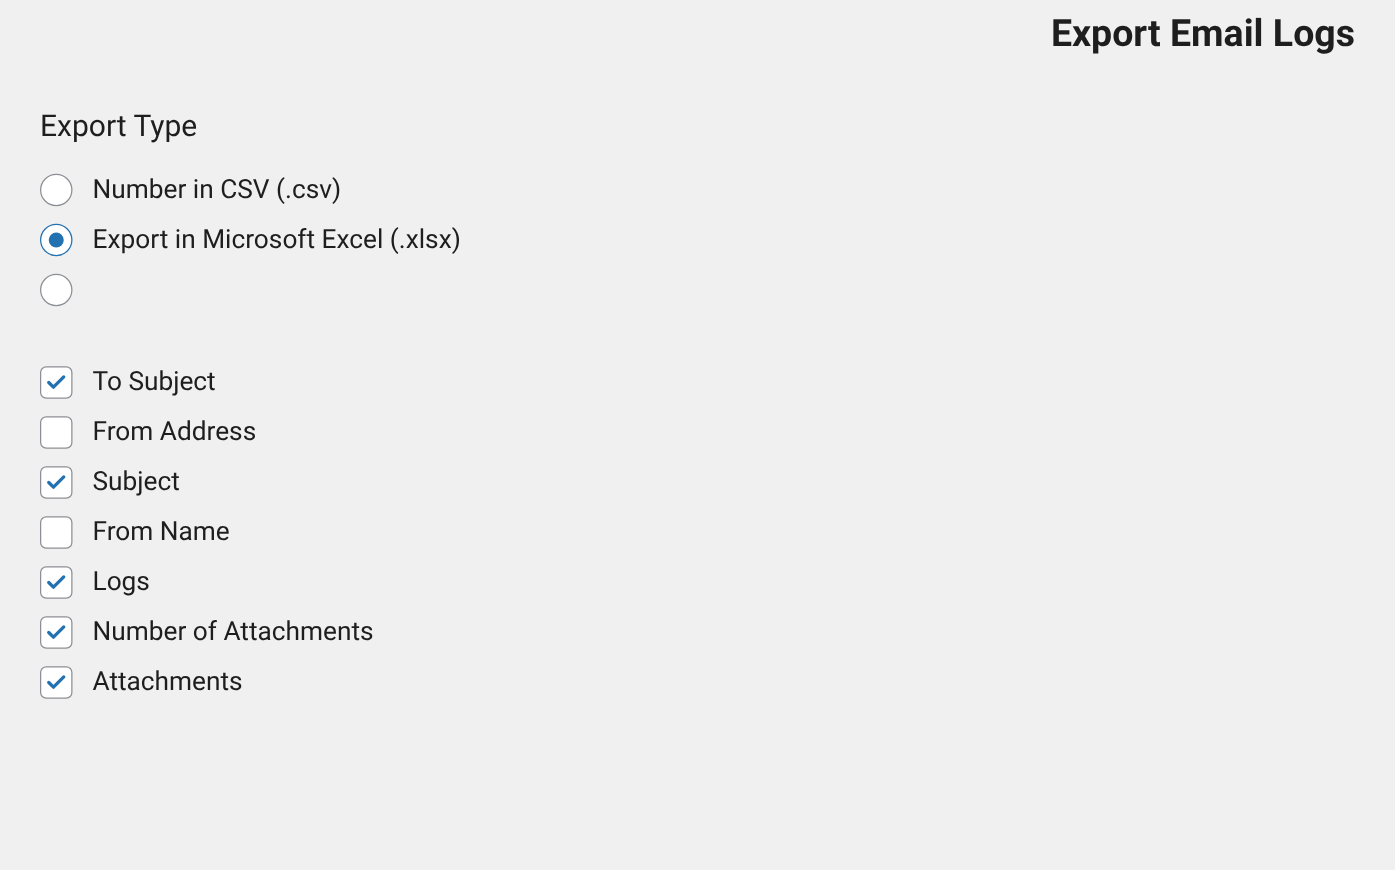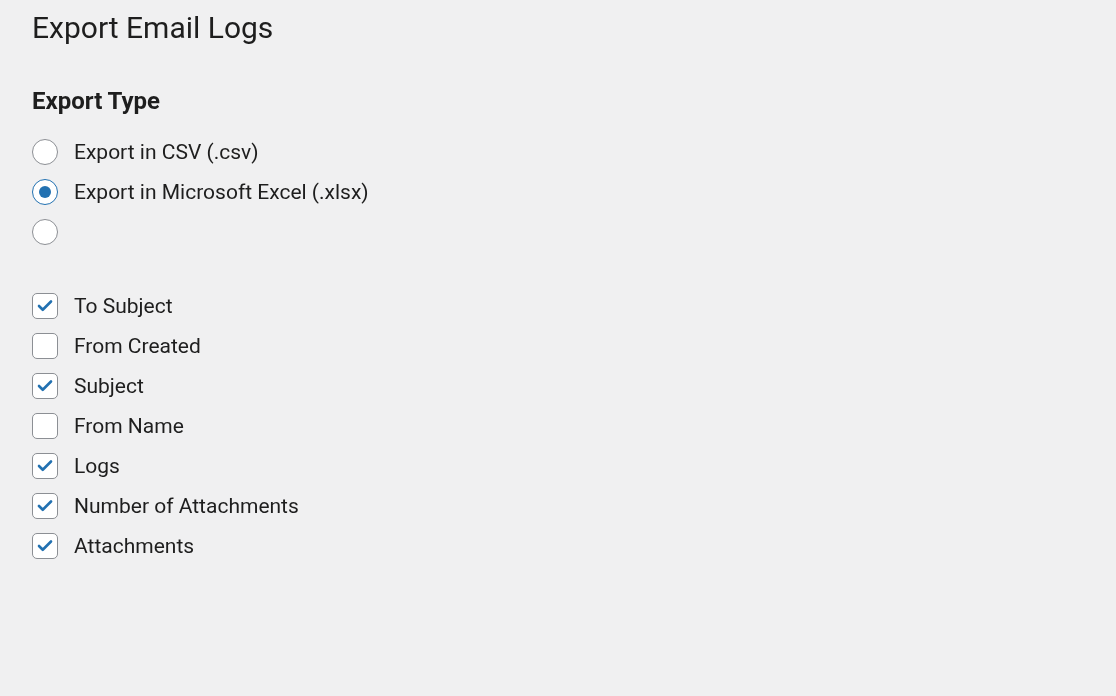--- a/index.html
+++ b/index.html
@@ -10,27 +10,28 @@
     body {
       font-family: -apple-system, BlinkMacSystemFont, "Segoe UI", Roboto, Helvetica, Arial, sans-serif;
       background-color: #f0f0f1;
       padding: 10px 32px;
       color: #1e1e1e;
       width: 1116px;
       height: 696px;
     }
     h1 {
       font-size: 30px;
-      font-weight: 400;
+      font-weight: 700;
       color: #1e1e1e;
       margin-bottom: 42px;
+      text-align: right;
     }
     h2 {
       font-size: 24px;
-      font-weight: 700;
+      font-weight: 400;
       color: #1e1e1e;
       margin-bottom: 24px;
     }
     .section {
       margin-bottom: 48px;
     }
     .option-row {
       display: flex;
       align-items: center;
       margin-bottom: 14px;
@@ -85,21 +86,21 @@
 </head>
 <body>
 
 <h1>Export Email Logs</h1>
 
 <div class="section">
   <h2>Export Type</h2>
   <div id="export-type-options">
       <div class="option-row">
         <span class="radio"></span>
-        <span class="option-label">Export in CSV (.csv)</span>
+        <span class="option-label">Number in CSV (.csv)</span>
       </div>
       <div class="option-row">
         <span class="radio selected"></span>
         <span class="option-label">Export in Microsoft Excel (.xlsx)</span>
       </div>
       <div class="option-row">
         <span class="radio"></span>
       </div>
     </div>
 </div>
@@ -109,21 +110,21 @@
       <div class="option-row">
         <span class="checkbox checked">
           <svg width="18" height="18" viewBox="0 0 24 24" fill="none" stroke="#2271b1" stroke-width="3.5" stroke-linecap="round" stroke-linejoin="round">
             <polyline points="20 6 9 17 4 12"></polyline>
           </svg>
         </span>
         <span class="option-label">To Subject</span>
       </div>
       <div class="option-row">
         <span class="checkbox"></span>
-        <span class="option-label">From Created</span>
+        <span class="option-label">From Address</span>
       </div>
       <div class="option-row">
         <span class="checkbox checked">
           <svg width="18" height="18" viewBox="0 0 24 24" fill="none" stroke="#2271b1" stroke-width="3.5" stroke-linecap="round" stroke-linejoin="round">
             <polyline points="20 6 9 17 4 12"></polyline>
           </svg>
         </span>
         <span class="option-label">Subject</span>
       </div>
       <div class="option-row">

